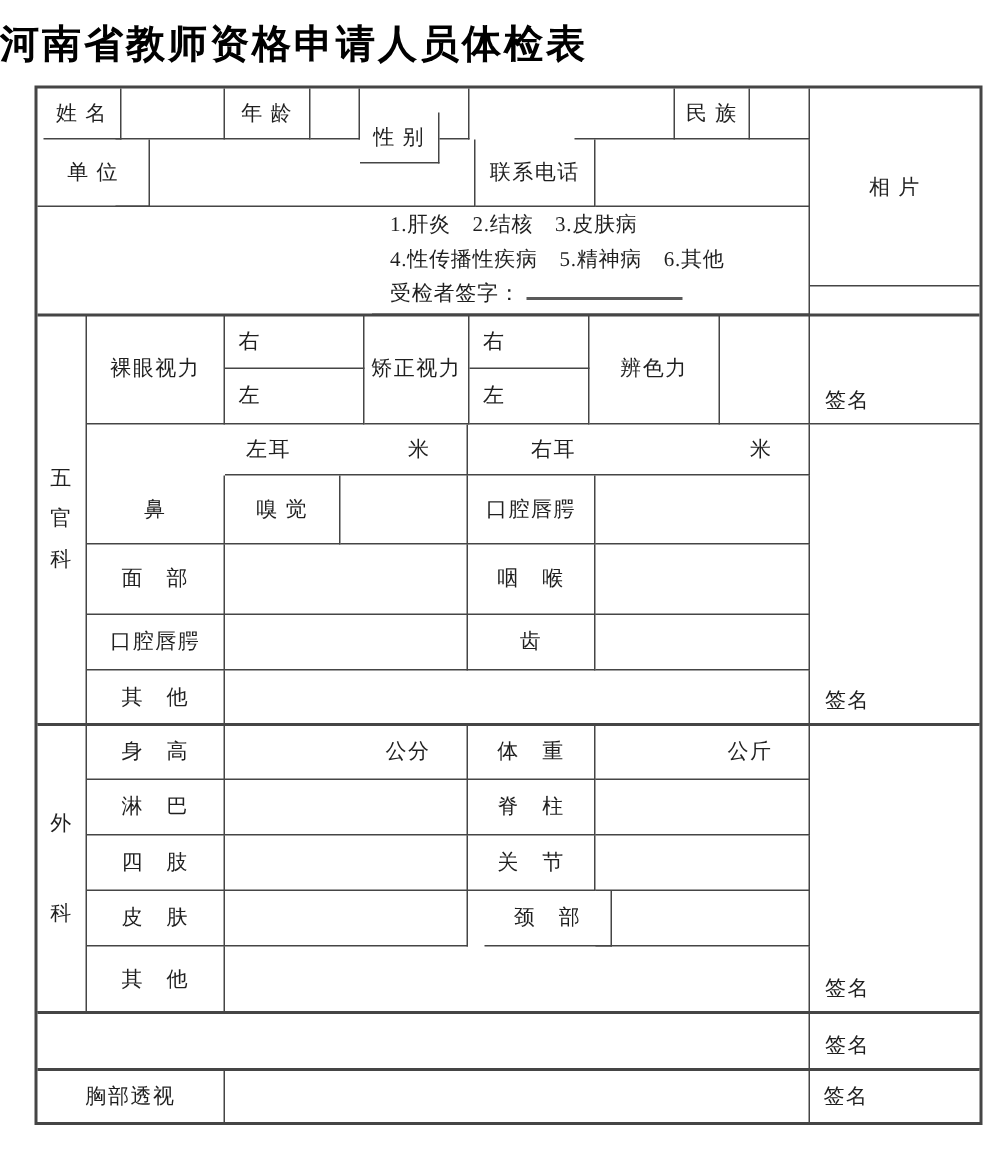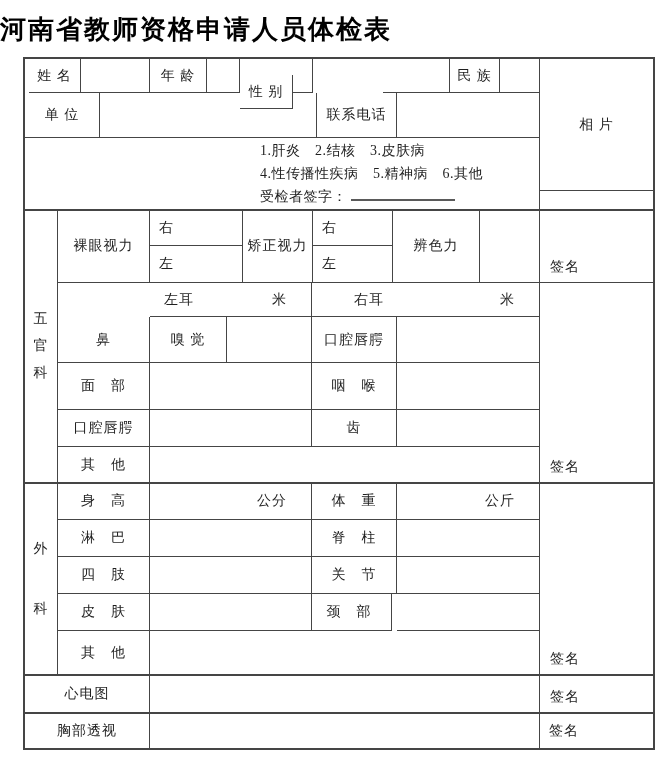--- a/index.html
+++ b/index.html
@@ -136,29 +136,28 @@
     <div class="cell" style="left:287px;top:461px;width:85px;height:37px">脊　柱</div>
     <div class="cell" style="left:372px;top:461px;width:143px;height:37px"></div>
 
     <div class="cell" style="left:33px;top:498px;width:92px;height:37px">四　肢</div>
     <div class="cell" style="left:125px;top:498px;width:162px;height:37px"></div>
     <div class="cell" style="left:287px;top:498px;width:85px;height:37px">关　节</div>
     <div class="cell" style="left:372px;top:498px;width:143px;height:37px"></div>
 
     <div class="cell" style="left:33px;top:535px;width:92px;height:37px">皮　肤</div>
     <div class="cell" style="left:125px;top:535px;width:162px;height:37px"></div>
-    <div class="cell" style="left:282px;top:535px;width:85px;height:37px">颈　部</div>
+    <div class="cell" style="left:298px;top:535px;width:85px;height:37px">颈　部</div>
     <div class="cell" style="left:372px;top:535px;width:143px;height:37px"></div>
 
     <div class="cell" style="left:33px;top:572px;width:92px;height:44px">其　他</div>
     <div class="cell" style="left:125px;top:572px;width:390px;height:44px"></div>
 
     <div class="cell no-r bot-left" style="left:515px;top:424px;width:113px;height:192px">签名</div>
 
-    <div class="cell" style="left:0;top:616px;width:125px;height:38px">心电图</div>
     <div class="cell" style="left:125px;top:616px;width:390px;height:38px"></div>
     <div class="cell no-r bot-left" style="left:515px;top:616px;width:113px;height:38px">签名</div>
 
     <div class="cell no-b" style="left:0;top:654px;width:125px;height:35px">胸部透视</div>
     <div class="cell no-b" style="left:125px;top:654px;width:390px;height:35px"></div>
     <div class="cell no-r no-b left-al" style="left:515px;top:654px;width:113px;height:35px">签名</div>
 
     <div class="thick" style="top:150px"></div>
     <div class="thick" style="top:423px"></div>
     <div class="thick" style="top:615px"></div>

